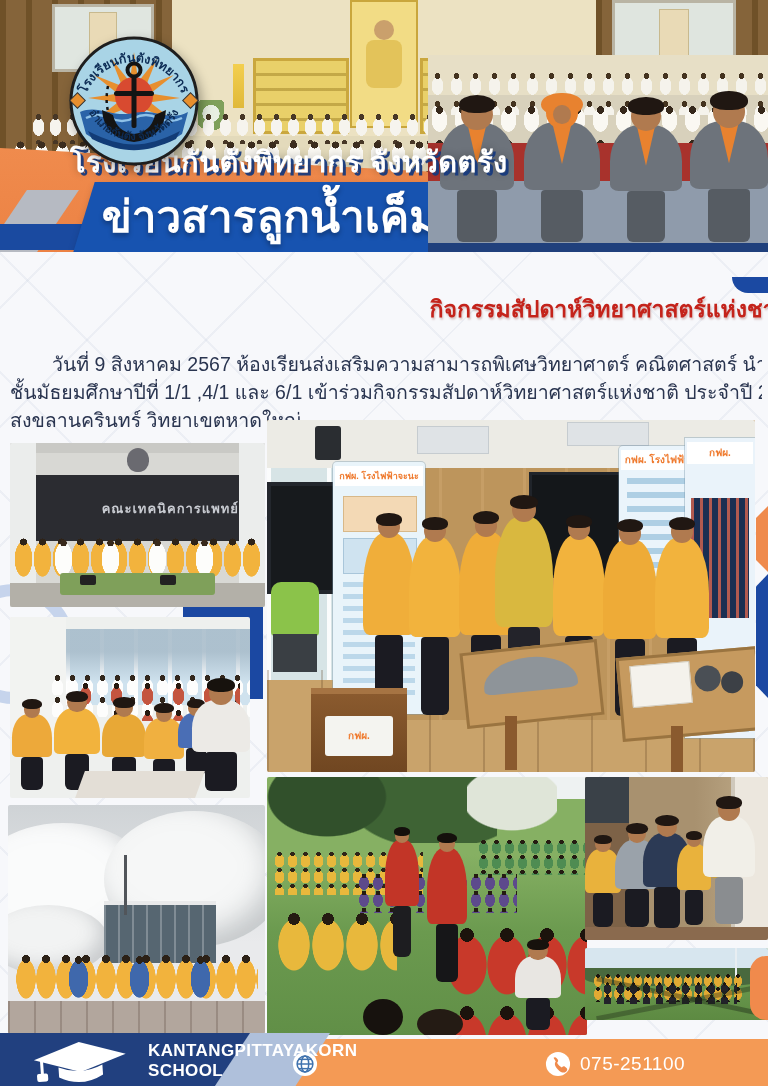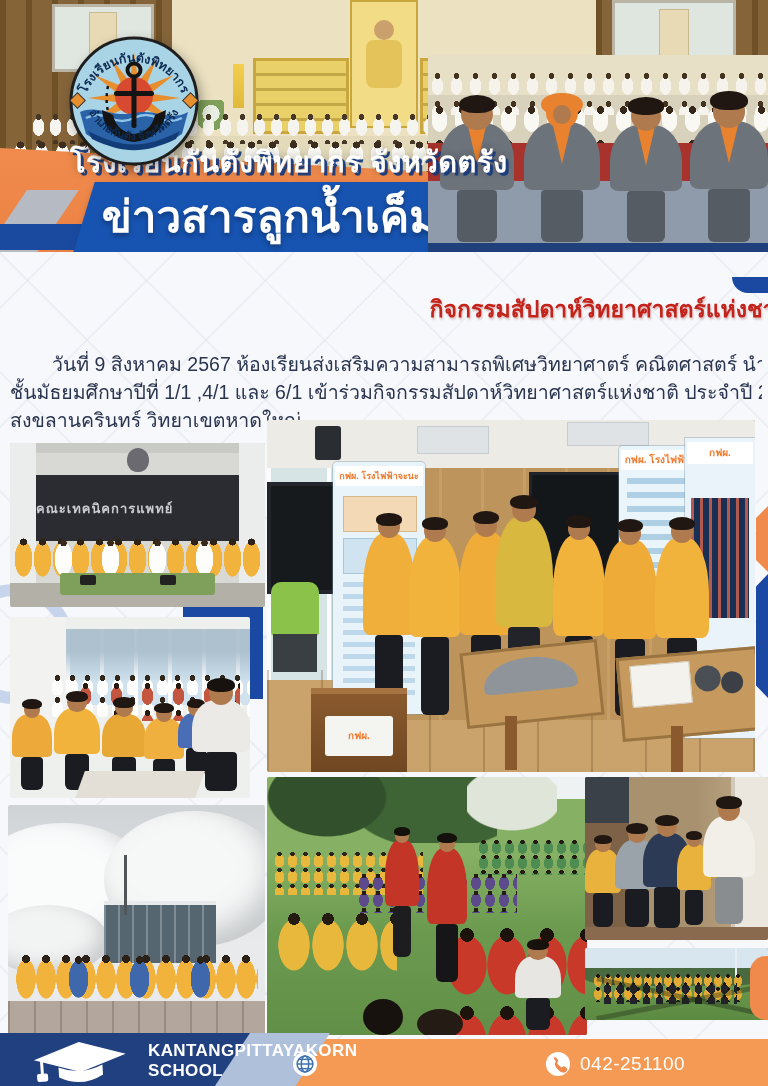--- a/index.html
+++ b/index.html
@@ -166,21 +166,21 @@
 
   <div class="abs" style="left:183px;top:607px;width:80px;height:92px;background:#1B48A2;z-index:1;"></div>
   <div class="abs" style="left:-46px;top:584px;width:96px;height:96px;border:12px solid #c6d4ec;border-radius:50%;z-index:1;"></div>
   <div class="abs" style="left:756px;top:506px;width:12px;height:66px;background:#EF8A4C;z-index:3;clip-path:polygon(0 18%,100% 0,100% 100%,0 82%);"></div>
   <div class="abs" style="left:756px;top:574px;width:12px;height:124px;background:#1B48A2;z-index:3;clip-path:polygon(0 10%,100% 0,100% 100%,0 90%);"></div>
   <div class="abs" style="left:750px;top:956px;width:18px;height:64px;background:#F08A4C;border-radius:16px 0 0 16px;z-index:3;"></div>
 
   <div class="ph" style="left:10px;top:443px;width:255px;height:164px;background:#d8d8d4;">
     <div class="abs" style="left:0;top:0;width:255px;height:10px;background:#c9c9c5;"></div>
     <div class="abs" style="left:117px;top:5px;width:22px;height:24px;background:#6a6a70;border-radius:50% 50% 45% 45%;"></div>
-    <div class="abs" style="left:26px;top:32px;width:203px;height:66px;background:#2b2c31;display:flex;align-items:center;justify-content:flex-start;">
+    <div class="abs" style="left:26px;top:32px;width:203px;height:66px;background:#2b2c31;display:flex;align-items:center;justify-content:flex-end;">
       <span style="font-size:13px;color:#c9ccd2;letter-spacing:1px;font-weight:700;">คณะเทคนิคการแพทย์</span>
     </div>
     <div class="abs" style="left:0;top:0;width:26px;height:164px;background:#ebedec;"></div>
     <div class="abs" style="left:229px;top:0;width:26px;height:164px;background:#ebedec;"></div>
     <div class="dots" style="left:4px;top:92px;width:248px;height:48px;--w:19px;--h:48px;--hr:3.6px;--hy:7px;--bw:9px;--bh:18px;--by:24px;--c2:#f2b33d;--c1:#2e2318;"></div>
     <div class="dots" style="left:30px;top:94px;width:200px;height:46px;--w:47px;--h:46px;--hr:3.4px;--hy:6px;--bw:9px;--bh:17px;--by:22px;--c2:#fdfdfb;--c1:#38291b;"></div>
     <div class="abs" style="left:0;top:140px;width:255px;height:24px;background:#b3b0a8;"></div>
     <div class="abs" style="left:50px;top:130px;width:155px;height:22px;background:#7fa05a;border-radius:3px;"></div>
     <div class="abs" style="left:70px;top:132px;width:16px;height:10px;background:#222;border-radius:2px;"></div>
     <div class="abs" style="left:150px;top:132px;width:16px;height:10px;background:#222;border-radius:2px;"></div>
@@ -430,15 +430,15 @@
       </g>
     </svg>
   </div>
 
   <div class="abs" style="left:545px;top:1051px;width:26px;height:26px;z-index:7;">
     <svg viewBox="0 0 28 28" width="26" height="26">
       <circle cx="14" cy="14" r="13" fill="#fff"></circle>
       <path d="M9.2 7.4c.9-.9 2.3-.9 3.1.1l1.4 1.7c.7.9.6 2.1-.2 2.9l-.5.5c1.2 2.2 2.9 3.9 5.1 5.1l.5-.5c.8-.8 2-.9 2.9-.2l1.7 1.4c1 .8 1 2.2.1 3.1l-.8.8c-1.2 1.2-3.2 1.3-5.3.2-2.1-1.1-4.7-3.6-5.8-5.8-1.1-2.1-1-4.1.2-5.3z" fill="#ef8a4c"></path>
     </svg>
   </div>
-  <div class="abs fline" style="left:580px;top:1051px;z-index:7;font-size:19px;line-height:26px;letter-spacing:.5px;">042-251100</div>
+  <div class="abs fline" style="left:580px;top:1051px;z-index:7;font-size:19px;line-height:26px;letter-spacing:.5px;">075-251100</div>
 
 </div>
 
 </body></html>

